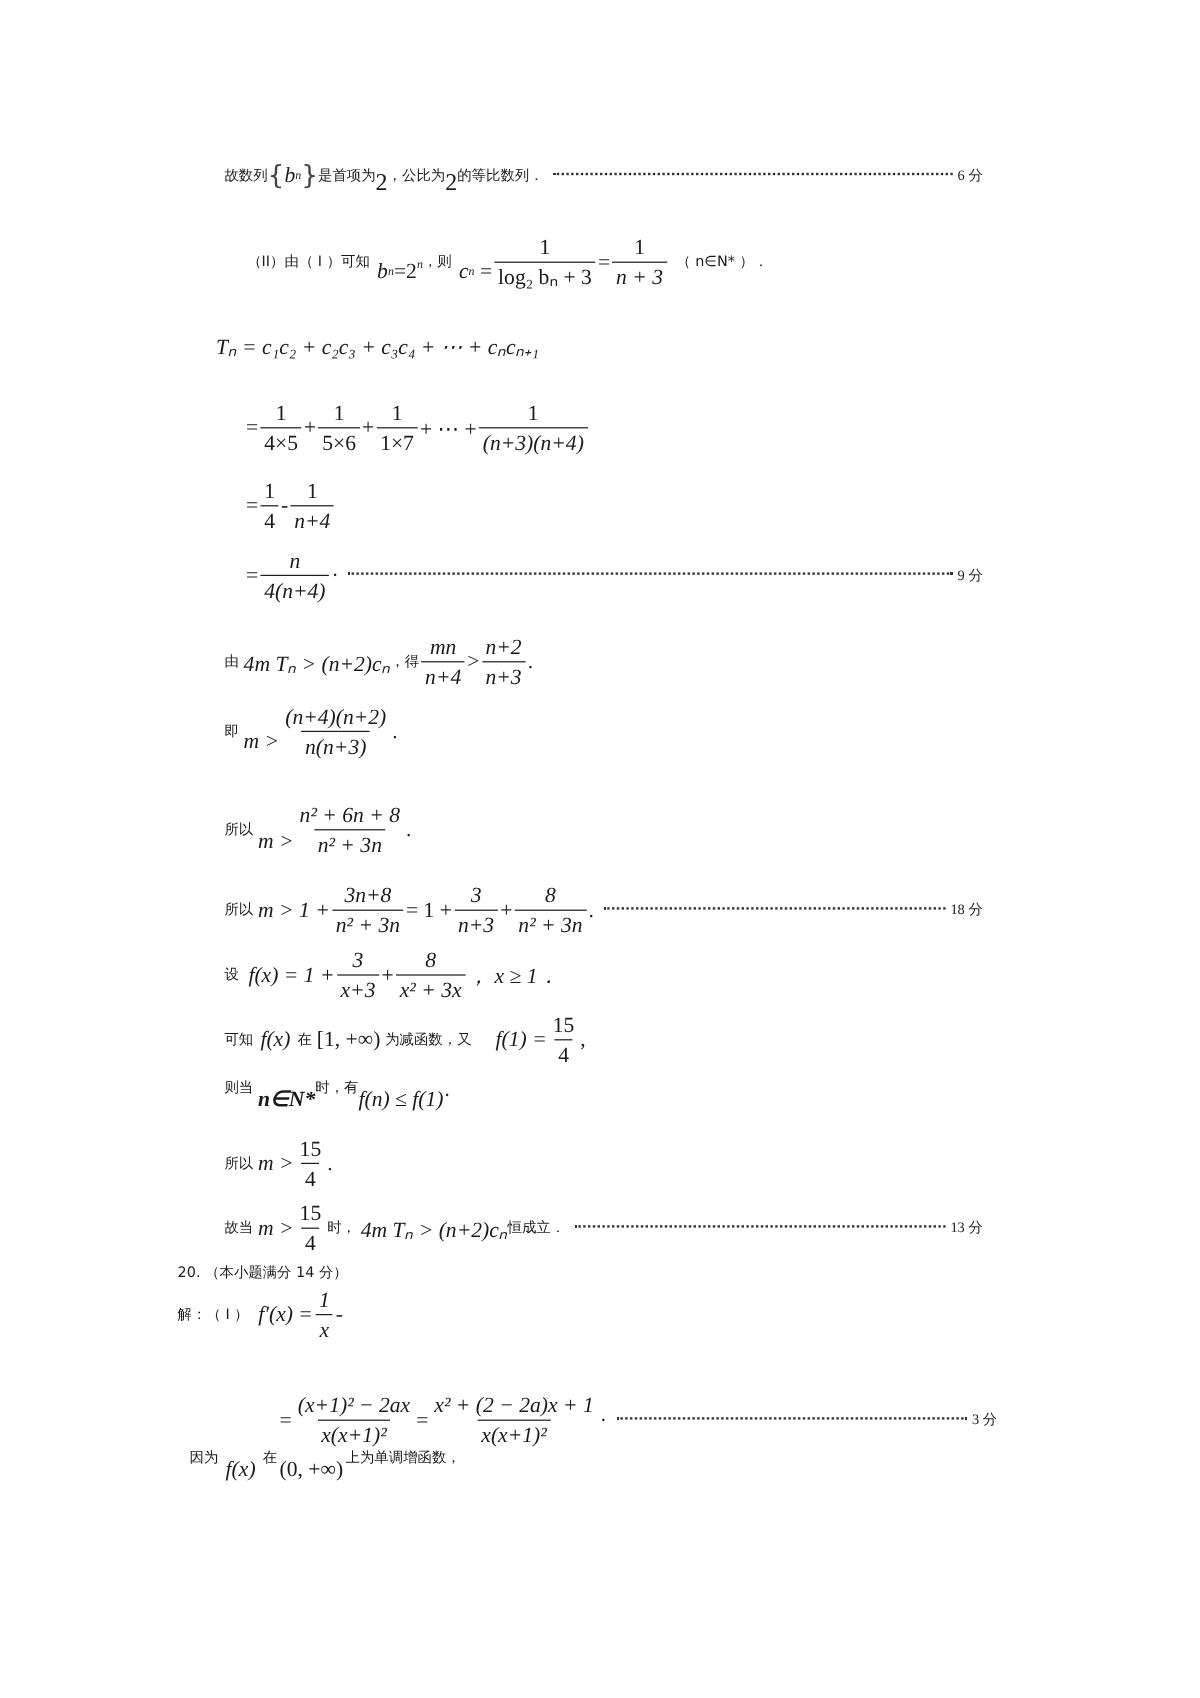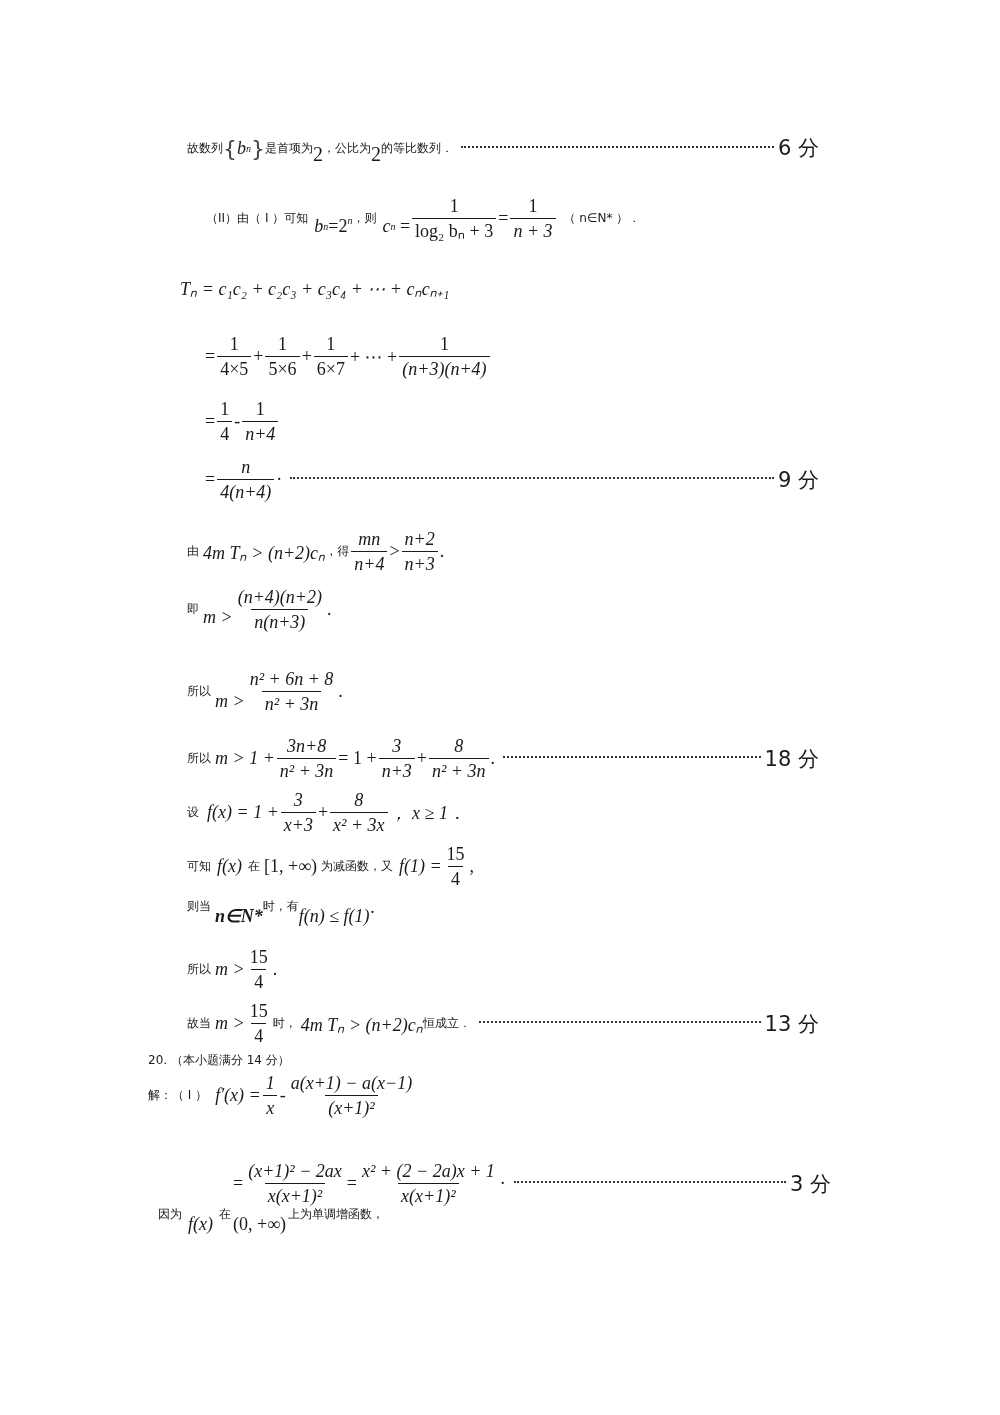--- a/index.html
+++ b/index.html
@@ -7,21 +7,21 @@
          font-family:"Liberation Serif","DejaVu Serif",serif; color:#1a1a1a; font-size:17px; }
   .ln { position:absolute; white-space:nowrap; display:flex; align-items:center; }
   .cjk { font-family:"DejaVu Sans", sans-serif; font-size:12px; }
   .m { font-family:"Liberation Serif", serif; font-size:18px; }
   .i { font-style:italic; }
   sub, sup { font-size:10px; }
   .frac { display:inline-flex; flex-direction:column; align-items:center; vertical-align:middle; margin:0 2px; }
   .frac .num { padding:0 3px 1px; line-height:22px; }
   .frac .den { padding:1px 3px 0; line-height:22px; border-top:1.3px solid #1a1a1a; }
   .dots { flex:1; border-bottom:2px dotted #333; margin:0 4px 4px 8px; height:1px; align-self:center; }
-  .score { font-size:21px; }
+  .score { font-size:12px;font-family:Liberation Serif, serif; }
   .brace { font-size:22px; font-family:"DejaVu Sans", sans-serif; color:#444; }
 </style>
 </head>
 <body>
 
 <div class="ln" style="left:187px; top:134px; width:632px;">
   <span class="cjk">故数列</span>
   <span class="brace">{</span>
   <span class="m i">b</span>
     <sub class="i">n</sub>
@@ -68,21 +68,21 @@
       <span class="den">4×5</span>
     </span>
     <span>+</span>
   <span class="frac">
       <span class="num">1</span>
       <span class="den">5×6</span>
     </span>
     <span>+</span>
   <span class="frac">
       <span class="num">1</span>
-      <span class="den">6×7</span>
+      <span class="den">1×7</span>
     </span>
     <span>+ ⋯ +</span>
   <span class="frac">
       <span class="num">1</span>
       <span class="den i">(n+3)(n+4)</span>
     </span>
 </div>
 
 <div class="ln m" style="left:205px; top:398px;">
   <span>=</span>
@@ -180,21 +180,21 @@
     </span>
   <span class="m i">，  x ≥ 1．</span>
 </div>
 
 <div class="ln" style="left:187px; top:843px;">
   <span class="cjk">可知</span>
   <span class="m i" style="margin:0 6px">f(x)</span>
   <span class="cjk">在</span>
   <span class="m" style="margin:0 4px">[1, +∞)</span>
   <span class="cjk">为减函数，又</span>
-  <span class="m i" style="margin-left:6px">f(1) =</span>
+  <span class="m i" style="margin-left:20px">f(1) =</span>
   <span class="frac m">
       <span class="num">15</span>
       <span class="den">4</span>
     </span>
   <span class="m">,</span>
 </div>
 
 <div class="ln" style="left:187px; top:895px;">
   <span class="cjk">则当</span>
   <span class="m i" style="margin-left:4px;position:relative;top:10px;font-weight:bold">n∈N*</span>
@@ -232,24 +232,20 @@
 </div>
 
 <div class="ln" style="left:148px; top:1072px;text-align:center;">
   <span class="cjk">解：（ I ）</span>
   <span class="m i" style="margin-left:8px">f′(x) =</span>
   <span class="frac m i">
       <span class="num">1</span>
       <span class="den">x</span>
     </span>
   <span class="m">-</span>
-  <span class="frac m i">
-      <span class="num">a(x+1) − a(x−1)</span>
-      <span class="den">(x+1)²</span>
-    </span>
 </div>
 
 <div class="ln m" style="left:233px; top:1160px; width:598px;">
   <span>=</span>
   <span class="frac i">
       <span class="num">(x+1)² − 2ax</span>
       <span class="den">x(x+1)²</span>
     </span>
   <span>=</span>
   <span class="frac i">

